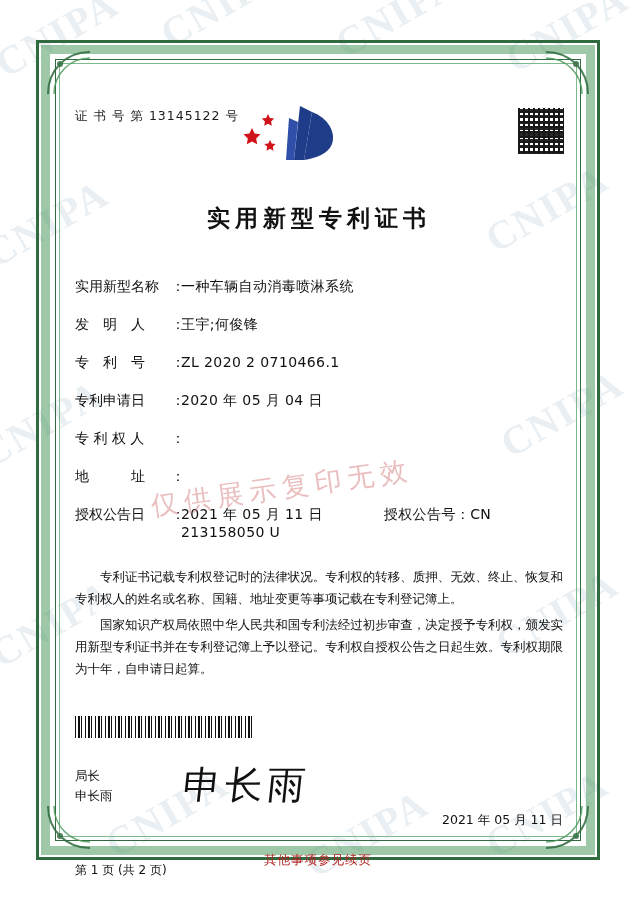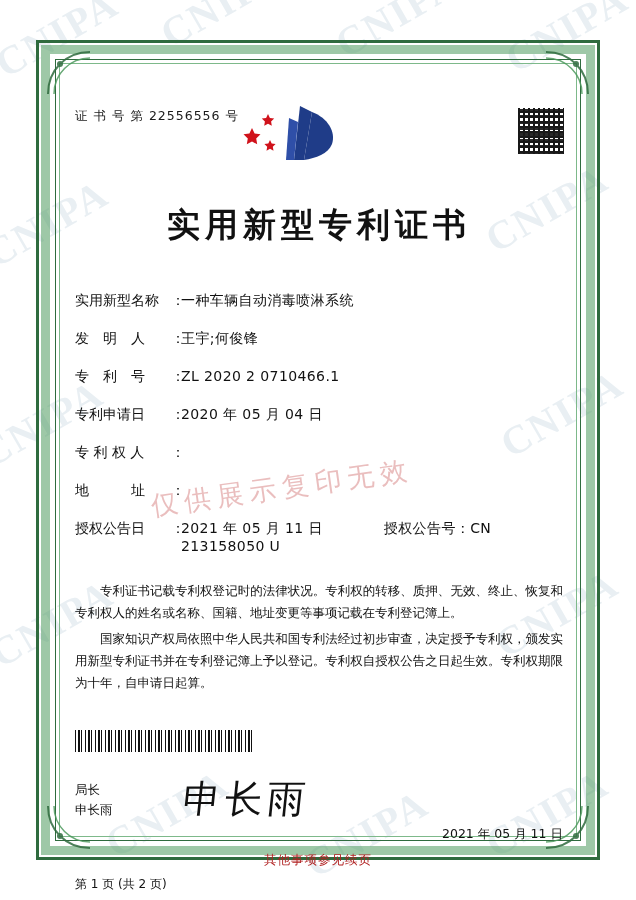--- a/index.html
+++ b/index.html
@@ -136,21 +136,21 @@
     background:
       repeating-linear-gradient(0deg,#111 0 3px,transparent 3px 6px),
       repeating-linear-gradient(90deg,#111 0 2px,transparent 2px 5px);
     mix-blend-mode: multiply;
   }
 
   .title {
     text-align: center;
     font-family: "DejaVu Serif", "Liberation Serif", serif;
     font-weight: bold;
-    font-size: 33px;
+    font-size: 23px;
     letter-spacing: 5px;
     color: #111;
     margin-top: 78px;
   }
 
   .fields {
     margin-top: 44px;
     font-size: 14px;
     color: #111;
   }
@@ -320,21 +320,21 @@
     <path d="M70 14 C86 20 94 34 90 46 C86 56 74 60 62 62 L70 14 Z" fill="#1f3c88"></path>
     <path d="M47 20 L56 24 L52 62 L44 62 Z" fill="#2f4fa8"></path>
   </svg>
 
   <div class="qr">
     <div class="qr-inner"></div>
   </div>
 
   <div class="content">
 
-    <div class="cert-no">证 书 号 第 22556556 号</div>
+    <div class="cert-no">证 书 号 第 13145122 号</div>
 
     <div class="title">实用新型专利证书</div>
 
     <div class="fields">
 
       <div class="field-row">
         <span class="field-label">实用新型名称</span>
         <span class="field-colon">：</span>
         <span class="field-value">一种车辆自动消毒喷淋系统</span>
       </div>

